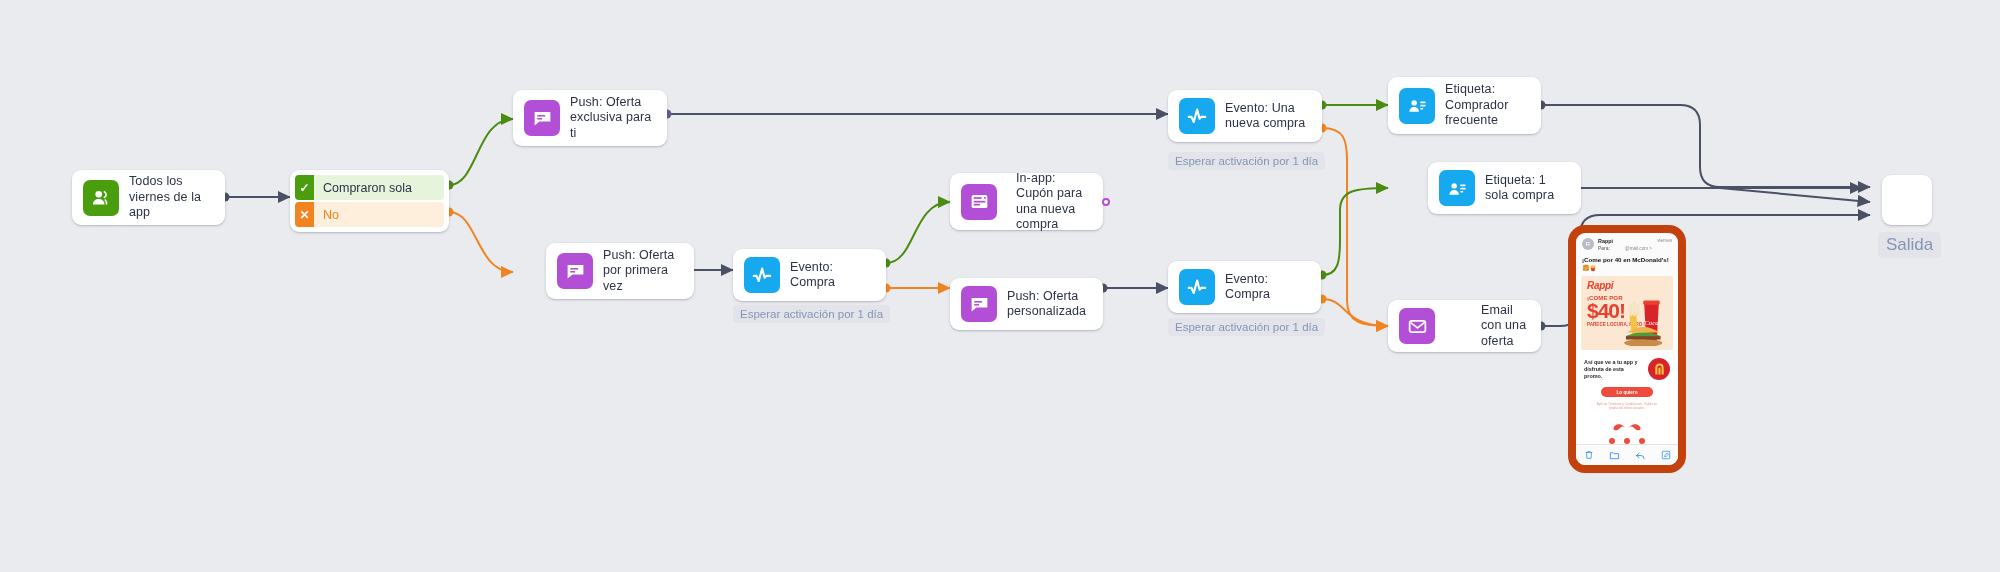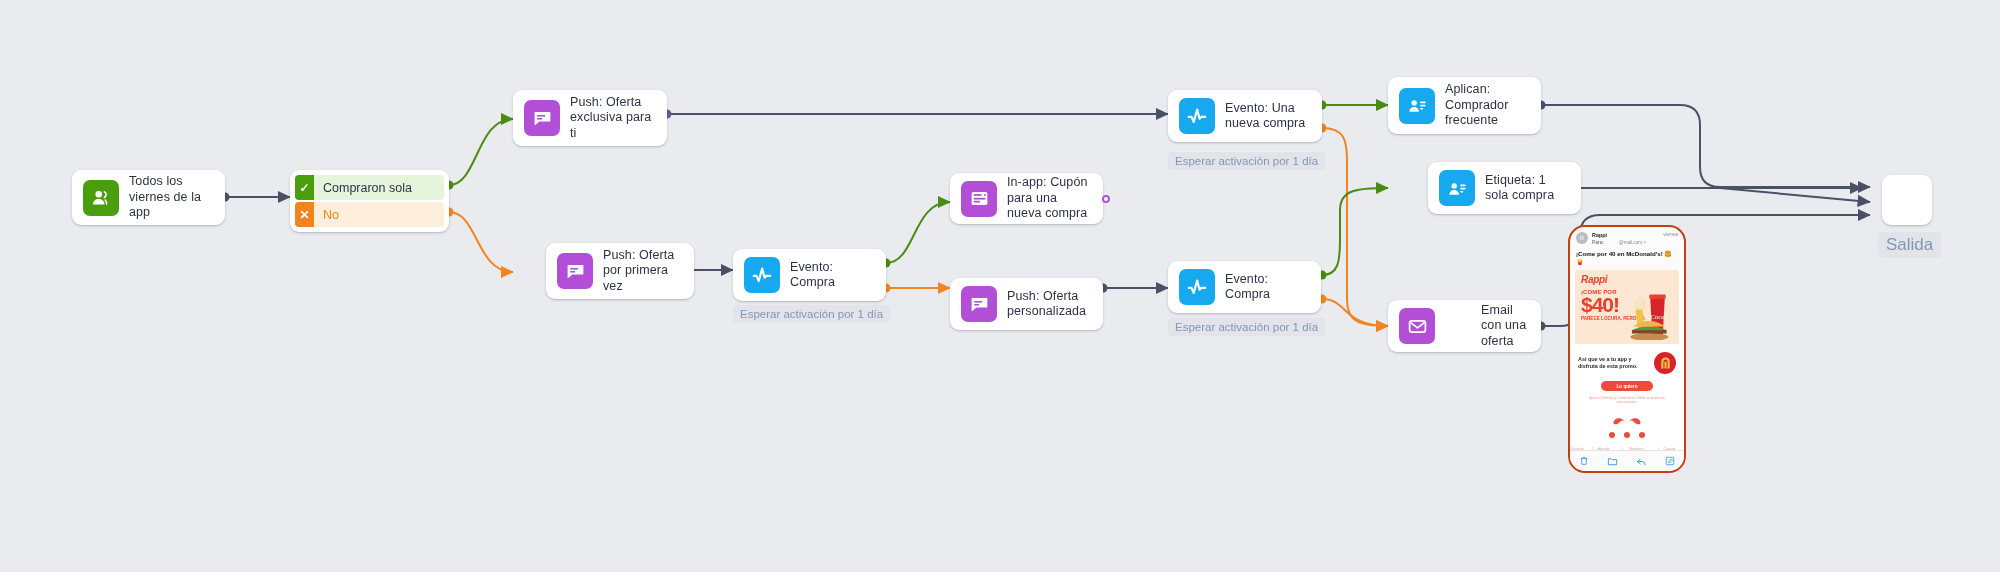--- a/index.html
+++ b/index.html
@@ -82,21 +82,21 @@
     box-shadow:0 1px 3px rgba(30,40,60,.18),0 1px 1px rgba(30,40,60,.10);
     padding:7px;box-sizing:border-box;z-index:5;
   }
 
   
   .phone{
     position:absolute;
     width:118px;height:248px;
     border-radius:17px;
     background:#fbfbfb;
-    border:2px solid #c2410c;
+    border:8px solid #c2410c;
     box-sizing:border-box;
     overflow:hidden;
     z-index:8;
     display:flex;flex-direction:column;
   }
   .ph-head{padding:5px 6px 3px 6px;display:flex;align-items:flex-start;gap:4px;}
   .ph-av{width:12px;height:12px;border-radius:50%;background:#b9bcc4;color:#fff;
     font-size:6px;display:flex;align-items:center;justify-content:center;flex:0 0 12px;}
   .ph-from{font-size:5.4px;font-weight:bold;color:#1b1b1b;line-height:7px;}
   .ph-to{font-size:5px;color:#5a5a5a;line-height:7px;}
@@ -239,21 +239,21 @@
   <div class="node" style="left:733px;top:249px;width:153px;height:52px;">
     <span class="ico blue">
       <svg width="22" height="22" viewBox="0 0 24 24" fill="none" stroke="#fff" stroke-width="2.3" stroke-linecap="round" stroke-linejoin="round">
         <path d="M3 13h3l2.4 5.5L12.2 5l2.6 10 1.8-2h4.4"></path>
       </svg>
     </span>
     <span class="lbl">Evento: Compra</span>
   </div>
   <div class="chip" style="left:733px;top:305px;">Esperar activación por 1 día</div>
 
-  <div class="node" style="left:950px;top:173px;width:153px;height:51px;">
+  <div class="node" style="left:950px;top:173px;width:153px;height:57px;gap:9px;">
     <span class="ico purple">
       <svg width="21" height="21" viewBox="0 0 24 24" fill="#fff">
         <rect x="3" y="4.5" width="18" height="15" rx="2.2"></rect>
         <rect x="5.4" y="7" width="9" height="2" fill="#b24fd6"></rect>
         <circle cx="18.2" cy="8" r="1.1" fill="#b24fd6"></circle>
         <rect x="5.4" y="11.2" width="13.2" height="2" fill="#b24fd6"></rect>
         <rect x="5.4" y="14.6" width="7" height="2" fill="#b24fd6"></rect>
       </svg>
     </span>
     <span class="lbl">In-app: Cupón para una nueva compra</span>
@@ -294,21 +294,21 @@
   <div class="node" style="left:1388px;top:77px;width:153px;height:57px;">
     <span class="ico blue">
       <svg width="21" height="21" viewBox="0 0 24 24" fill="#fff">
         <circle cx="8.2" cy="9" r="3.1"></circle>
         <path d="M2.8 19c0-3.2 2.5-5.2 5.4-5.2s5.4 2 5.4 5.2z"></path>
         <rect x="15" y="7.4" width="6.4" height="1.9" rx=".9"></rect>
         <rect x="15" y="11.1" width="6.4" height="1.9" rx=".9"></rect>
         <rect x="15" y="14.8" width="3.6" height="1.9" rx=".9"></rect>
       </svg>
     </span>
-    <span class="lbl">Aplican: Comprador frecuente</span>
+    <span class="lbl">Etiqueta: Comprador frecuente</span>
   </div>
 
   <div class="node" style="left:1428px;top:162px;width:153px;height:52px;">
     <span class="ico blue">
       <svg width="21" height="21" viewBox="0 0 24 24" fill="#fff">
         <circle cx="8.2" cy="9" r="3.1"></circle>
         <path d="M2.8 19c0-3.2 2.5-5.2 5.4-5.2s5.4 2 5.4 5.2z"></path>
         <rect x="15" y="7.4" width="6.4" height="1.9" rx=".9"></rect>
         <rect x="15" y="11.1" width="6.4" height="1.9" rx=".9"></rect>
         <rect x="15" y="14.8" width="3.6" height="1.9" rx=".9"></rect>

